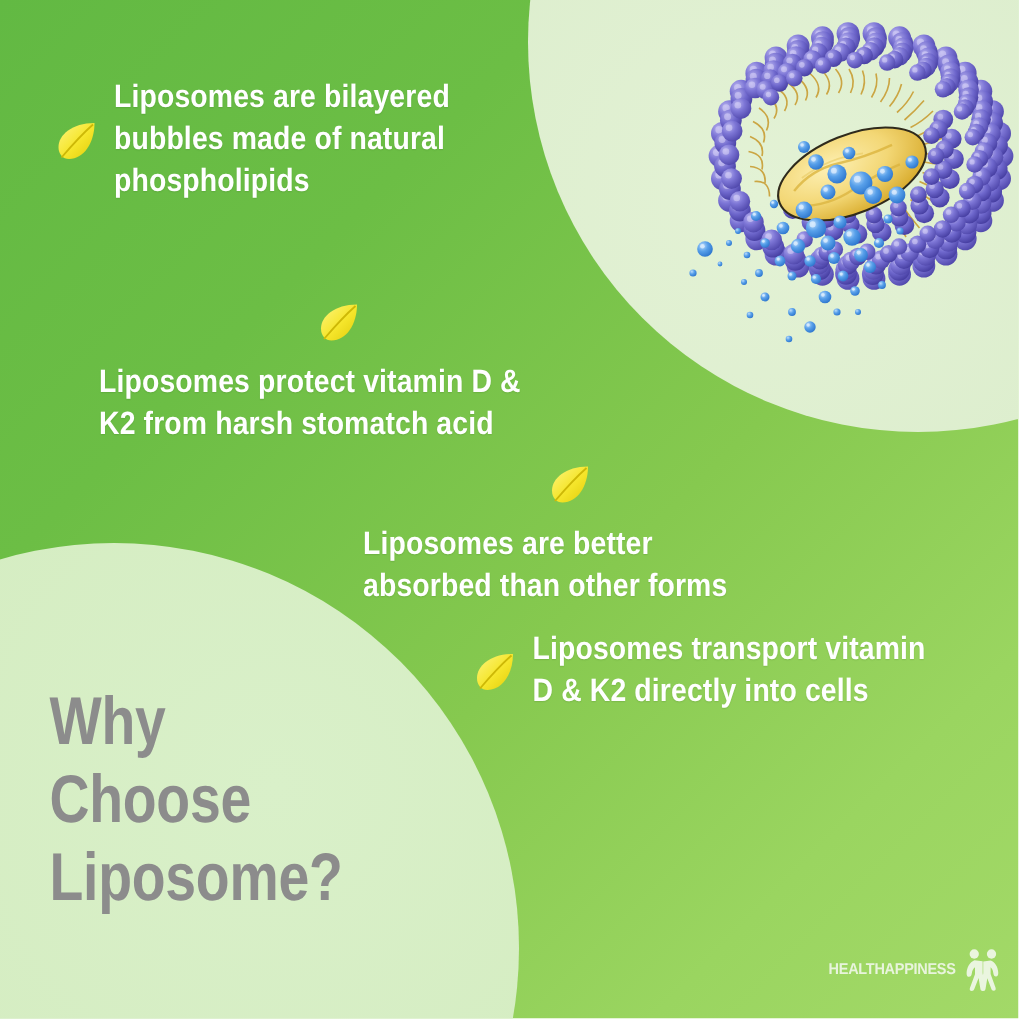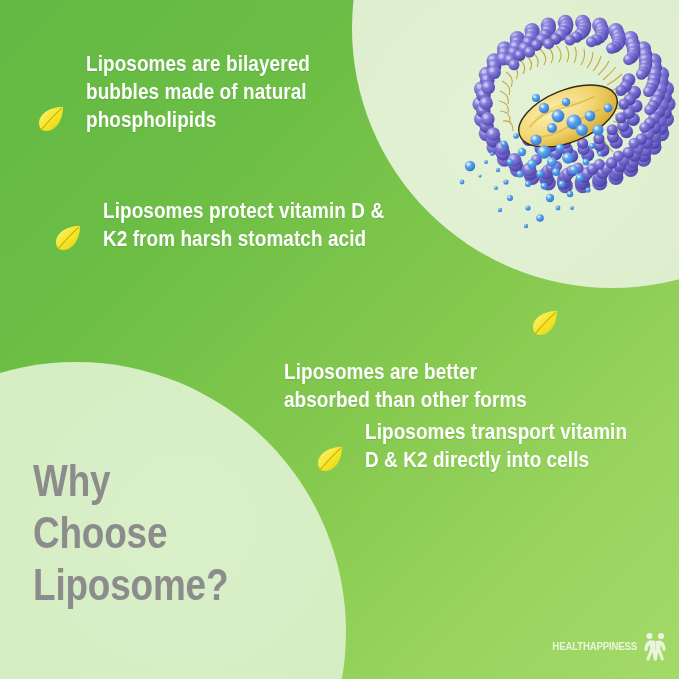--- a/index.html
+++ b/index.html
@@ -35,22 +35,22 @@
     height: 540px;
     border-radius: 50%;
     background: radial-gradient(circle at 70% 30%, #d9f0c9 0%, #d5edc2 50%, #cfe9bb 100%);
     pointer-events: none;
   }
 
   
   .bullet {
     position: absolute;
     display: flex;
-    align-items: flex-end;
-    gap: 20px;
+    align-items: center;
+    gap: 10px;
   }
   .leaf-icon {
     flex: 0 0 auto;
     width: 30px;
     height: 30px;
     margin-top: 3px;
   }
   .bullet-text {
     color: #ffffff;
     font-size: 21.5px;
@@ -59,21 +59,21 @@
     font-stretch: condensed;
     transform: scaleX(0.88);
     transform-origin: left top;
     white-space: pre-line;
     text-shadow: 0 1px 1px rgba(40,90,20,0.16);
     letter-spacing: 0.1px;
   }
 
   
   #bullet-0 { left: 36px;  top: 50px;  width: 330px; }
-  #bullet-1 { left: 53px;  top: 197px; width: 395px; }
+  #bullet-1 { left: 28px;  top: 197px; width: 395px; flex-direction: column; }
   #bullet-2 { left: 200px; top: 305px; width: 360px; flex-direction: column; }
   #bullet-3 { left: 315px; top: 418px; width: 360px; }
   #bullet-4 { left: 360px; top: 531px; width: 320px; }
 
   
   .headline {
     position: absolute;
     left: 33px;
     top: 455px;
     color: #8c8c8c;

